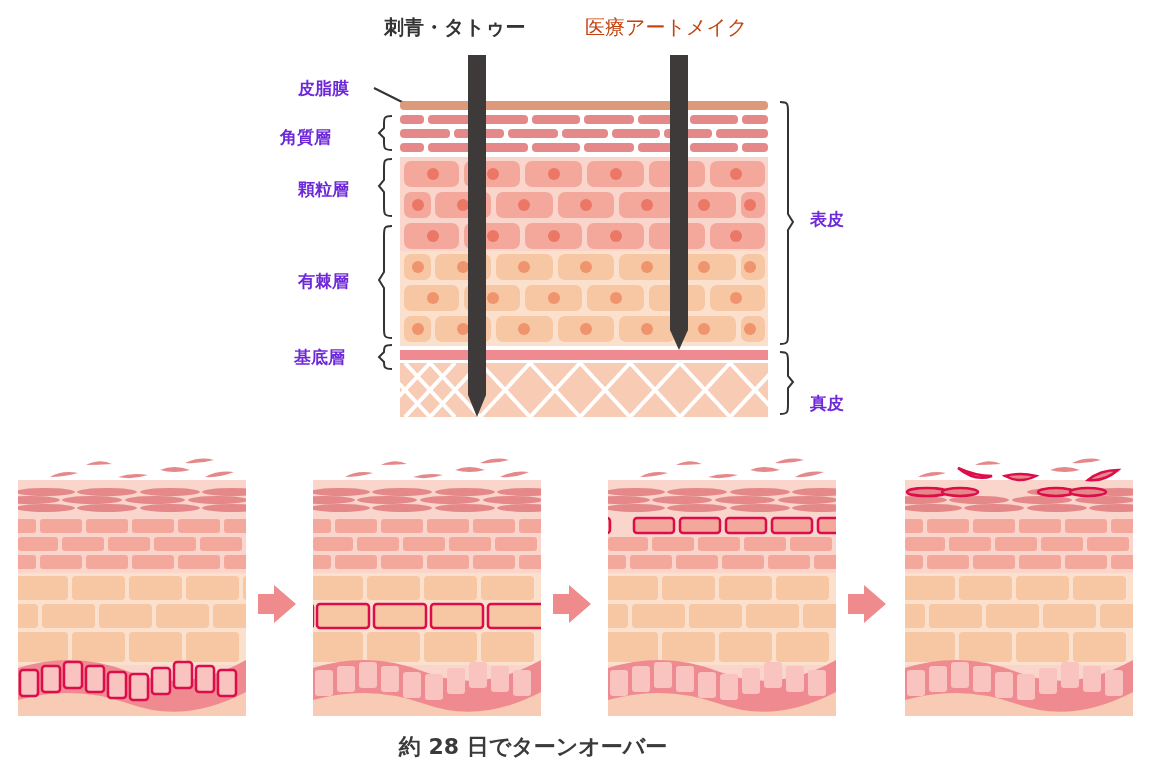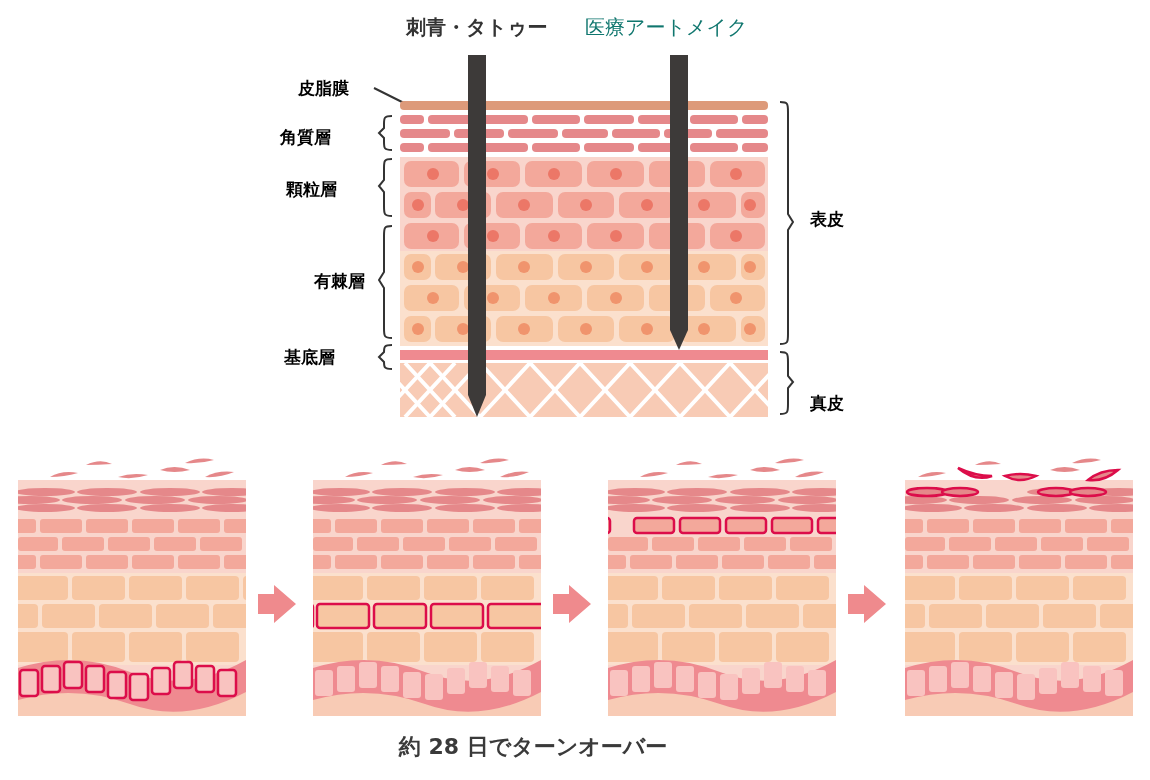--- a/index.html
+++ b/index.html
@@ -1,33 +1,33 @@
 <!DOCTYPE html>
 <html><head>
 <meta charset="utf-8">
 <style>
   html, body { margin:0; padding:0; background:#ffffff; }
   body { width:1150px; height:780px; position:relative; overflow:hidden;
          font-family:"DejaVu Sans", sans-serif; color:#333; }
-  .lbl { position:absolute; font-size:17px; font-weight:bold; color:#000000; white-space:nowrap; }
+  .lbl { position:absolute; font-size:17px; font-weight:bold; color:#6d28d9; white-space:nowrap; }
   .title { position:absolute; top:14px; font-size:20px; font-weight:bold; white-space:nowrap; }
   .caption { position:absolute; top:732px; left:0; width:1066px; text-align:center; font-size:22px; font-weight:bold; color:#3a3a3a; }
   svg { position:absolute; left:0; top:0; }
 </style>
 </head>
 <body>
 
-<div class="title" style="left:406px;color:#333;">刺青・タトゥー</div>
-<div class="title" style="left:585px;color:#0f766e;font-weight:normal;">医療アートメイク</div>
+<div class="title" style="left:384px;color:#333;">刺青・タトゥー</div>
+<div class="title" style="left:585px;color:#c2410c;font-weight:normal;">医療アートメイク</div>
 
 <div class="lbl" style="left:298px;top:77px;">皮脂膜</div>
 <div class="lbl" style="left:280px;top:126px;">角質層</div>
-<div class="lbl" style="left:286px;top:178px;">顆粒層</div>
-<div class="lbl" style="left:314px;top:270px;">有棘層</div>
-<div class="lbl" style="left:284px;top:346px;">基底層</div>
+<div class="lbl" style="left:298px;top:178px;">顆粒層</div>
+<div class="lbl" style="left:298px;top:270px;">有棘層</div>
+<div class="lbl" style="left:294px;top:346px;">基底層</div>
 <div class="lbl" style="left:810px;top:208px;">表皮</div>
 <div class="lbl" style="left:810px;top:392px;">真皮</div>
 
 <svg width="1150" height="780" xmlns="http://www.w3.org/2000/svg">
   <defs>
     <clipPath id="mainClip">
         <rect x="400" y="100" width="368" height="317"></rect>
       </clipPath>
     <clipPath id="dermClip">
         <rect x="400" y="363" width="368" height="54"></rect>

